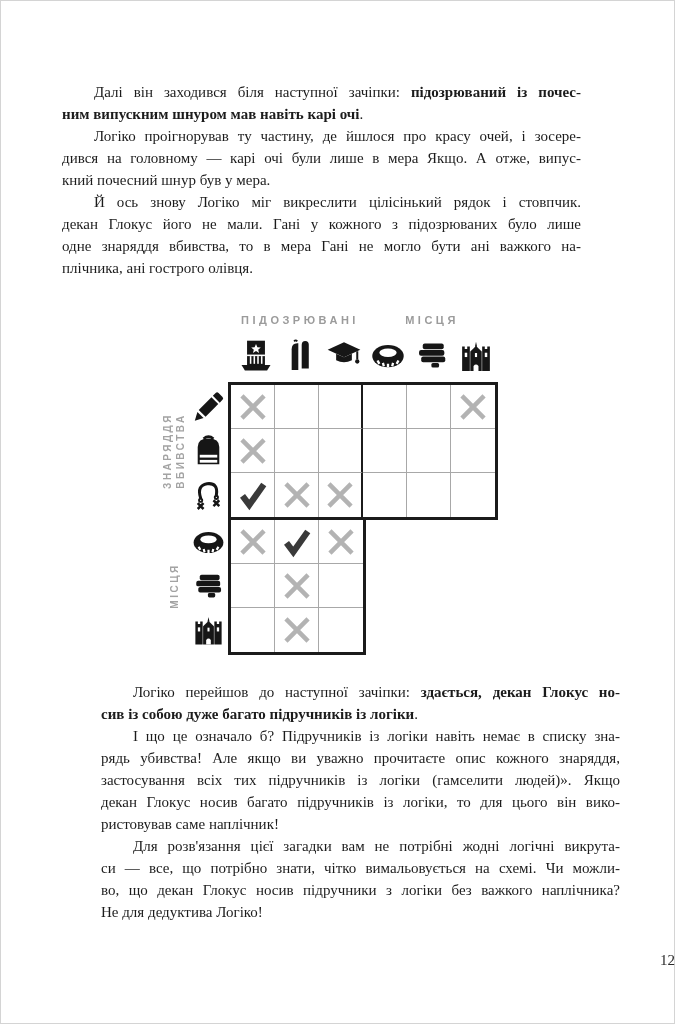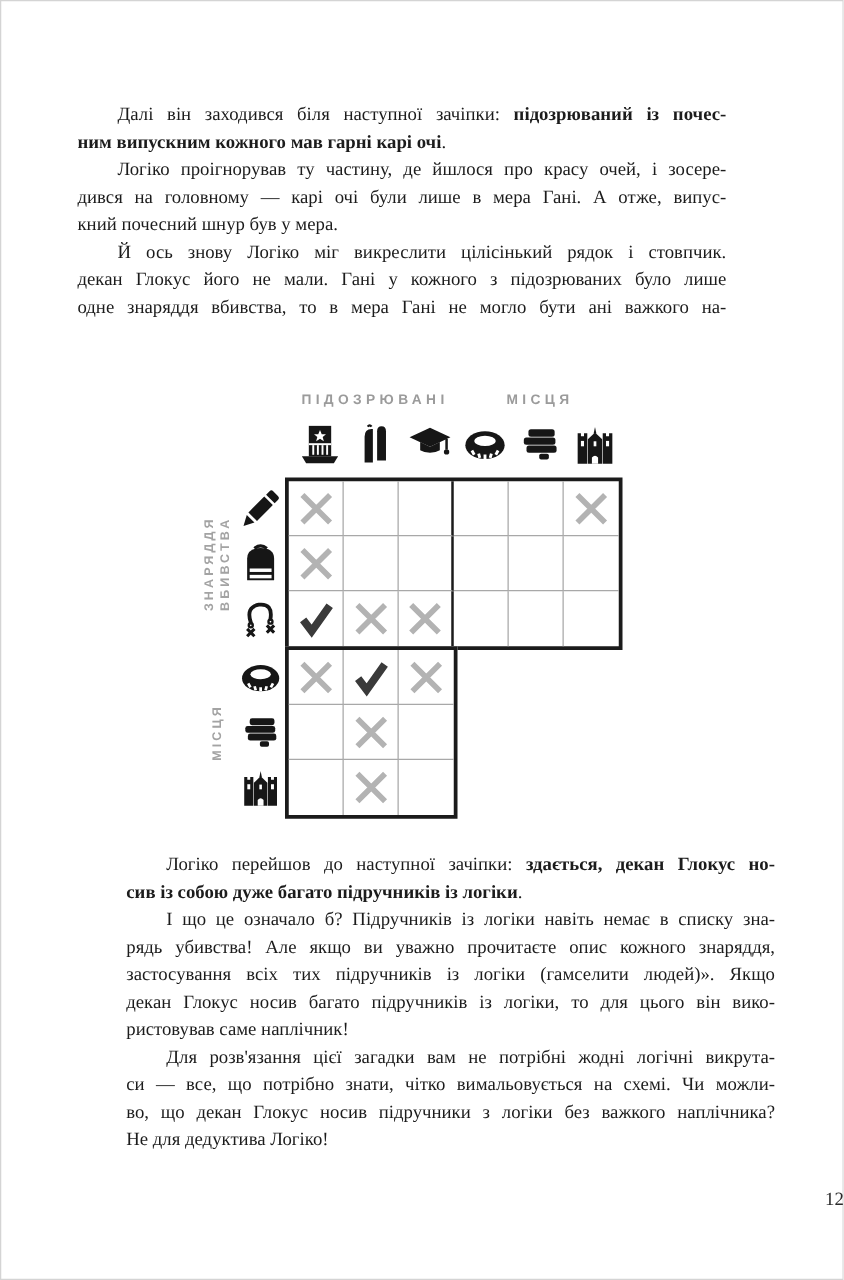--- a/index.html
+++ b/index.html
@@ -118,31 +118,32 @@
       <path fill="none" stroke="currentColor" stroke-width="4.4" d="M4.6 12.6 L9.4 19 L19.6 4.6"></path>
     </symbol>
   </defs>
 </svg>
 
 <div class="page">
 
   <div class="textblock" id="top-text">
       <div>
         <div class="jline ind"><span>Далі він заходився біля наступної зачіпки: </span><b>підозрюваний із почес-</b></div>
-        <div class="jline end"><b>ним випускним кожного мав гарні карі очі</b><span>.</span></div>
+        <div class="jline end"><b>ним випускним шнуром мав навіть карі очі</b><span>.</span></div>
       </div>
       <div>
         <div class="jline ind"><span>Логіко проігнорував ту частину, де йшлося про красу очей, і зосере-</span></div>
-        <div class="jline"><span>дився на головному — карі очі були лише в мера Гані. А отже, випус-</span></div>
+        <div class="jline"><span>дився на головному — карі очі були лише в мера Якщо. А отже, випус-</span></div>
         <div class="jline end"><span>кний почесний шнур був у мера.</span></div>
       </div>
       <div>
         <div class="jline ind"><span>Й ось знову Логіко міг викреслити цілісінький рядок і стовпчик.</span></div>
         <div class="jline"><span>декан Глокус його не мали. Гані у кожного з підозрюваних було лише</span></div>
         <div class="jline"><span>одне знаряддя вбивства, то в мера Гані не могло бути ані важкого на-</span></div>
+        <div class="jline end"><span>плічника, ані гострого олівця.</span></div>
       </div>
     </div>
 
   <div class="puzzle">
     <div class="cg-label" id="cg0">ПІДОЗРЮВАНІ</div>
     <div class="cg-label" id="cg1">МІСЦЯ</div>
 
     <div class="rot-label" id="rl-weapons">
       <div>ЗНАРЯДДЯ</div>
       <div>ВБИВСТВА</div>

